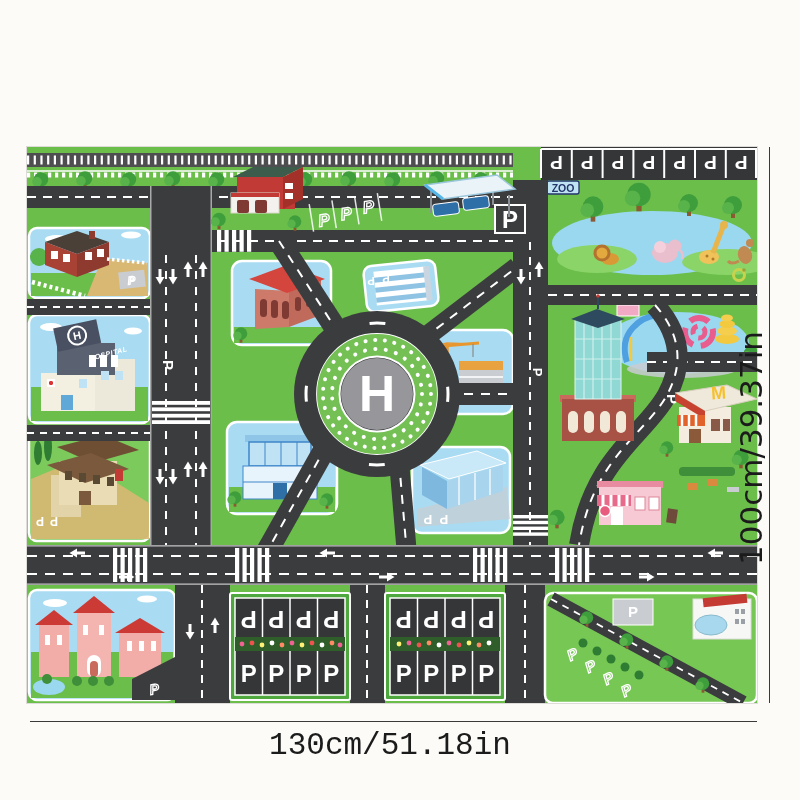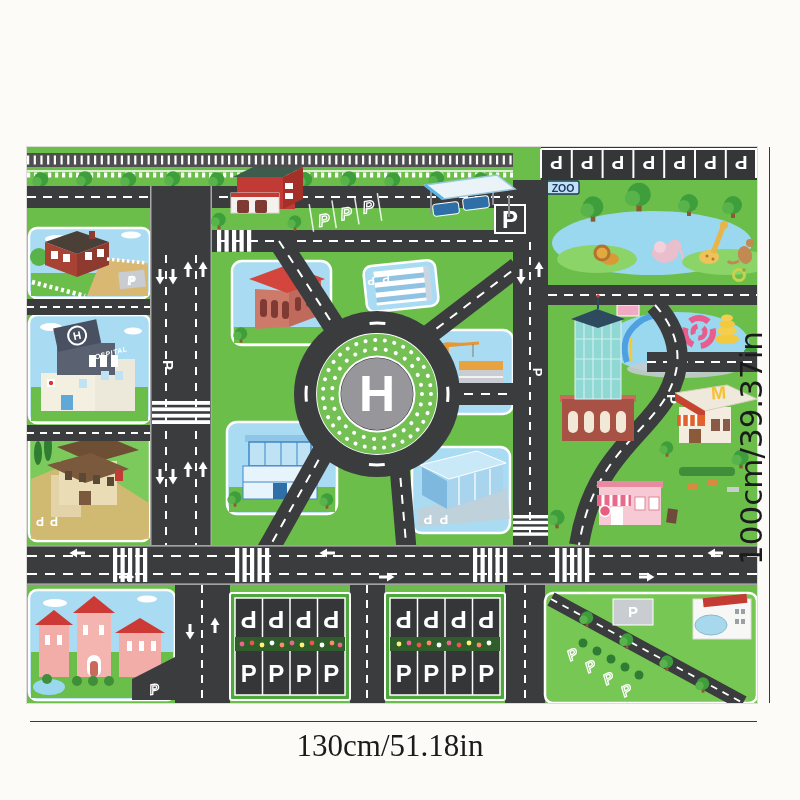--- a/index.html
+++ b/index.html
@@ -2,21 +2,21 @@
 <html><head>
 <meta charset="utf-8">
 <style>
   html,body{margin:0;padding:0;background:#FCFBF7;}
   .page{position:relative;width:800px;height:800px;background:#FCFBF7;overflow:hidden;
         font-family:"Liberation Sans",sans-serif;}
   .mat{position:absolute;left:27px;top:147px;width:730px;height:556px;outline:1px solid rgba(0,0,0,.12);}
   .dim-hline{position:absolute;left:30px;top:721px;width:727px;height:0;border-top:1.5px solid #3A3A3A;}
   .dim-vline{position:absolute;left:769px;top:147px;height:556px;width:0;border-left:1.5px solid #3A3A3A;}
   .dim-label-w{position:absolute;left:230px;top:728px;width:320px;text-align:center;
-               font-size:31px;color:#1B1B1B;font-family:Liberation Serif, serif;}
+               font-size:31px;color:#1B1B1B;font-family:Liberation Mono, monospace;}
   .dim-label-h{position:absolute;left:601px;top:430px;width:300px;text-align:center;
                font-size:31px;color:#1B1B1B;font-family:"DejaVu Sans",sans-serif;
                transform:rotate(-90deg);}
   
   .road{fill:#3B3C3E}
   .roadln{stroke:#3B3C3E}
   .grass{fill:#6CBE4B}
   .sky{fill:#A9DCF2;stroke:#FFFFFF;stroke-width:2.5}
   .mk{stroke:#FFFFFF;fill:none}
   text{font-family:"Liberation Sans",sans-serif;}

